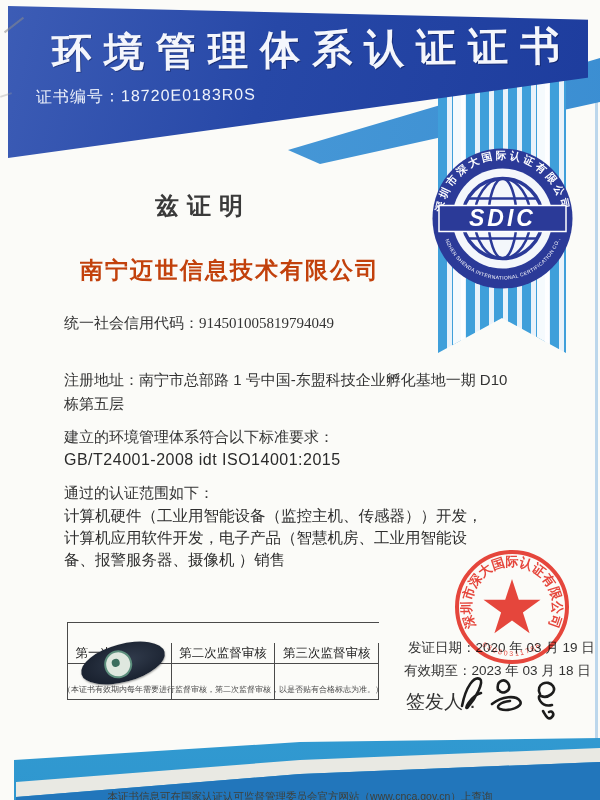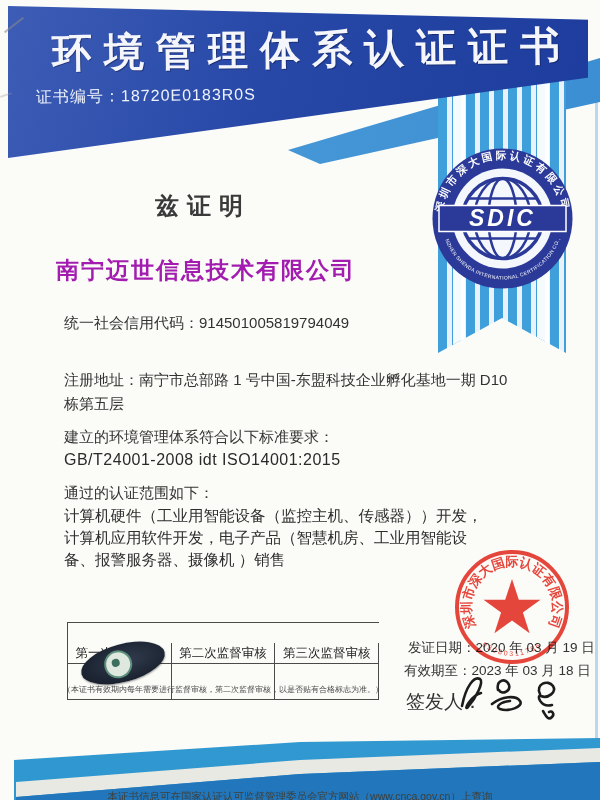--- a/index.html
+++ b/index.html
@@ -34,22 +34,22 @@
     left:438px;top:62px;width:128px;height:294px;z-index:2;
     background-image:
       linear-gradient(90deg,rgba(255,255,255,0) 0 15px,rgba(255,255,255,.95) 15px 27px,rgba(255,255,255,0) 27px 99px,rgba(255,255,255,.95) 99px 111px,rgba(255,255,255,0) 111px 128px),
       repeating-linear-gradient(90deg,#3f9fda 0 9px,#e9f2fa 9px 14px);
     clip-path:polygon(0 0,128px 0,128px 291px,64px 256px,0 291px);
     box-shadow:0 2px 4px rgba(0,0,40,.15);
   }
   .badge-svg{left:430px;top:146px;z-index:4;}
   
   .certify{left:155px;top:190px;font-size:24px;font-weight:600;color:#3a3a3a;letter-spacing:8px;z-index:5;}
-  .company{left:56px;top:255px;font-size:23px;font-weight:bold;color:#a21caf;letter-spacing:2px;z-index:5;}
-  .credit{left:64px;top:314px;font-size:15px;color:#333;z-index:5;}
+  .company{left:80px;top:255px;font-size:23px;font-weight:bold;color:#c2410c;letter-spacing:2px;z-index:5;}
+  .credit{left:64px;top:314px;font-size:15px;color:#333;z-index:5;font-family:Liberation Serif, serif;}
   .address{left:64px;top:368px;width:470px;font-size:15px;line-height:24px;color:#333;white-space:pre-line;z-index:5;}
   .std-intro{left:64px;top:428px;font-size:15px;color:#333;z-index:5;}
   .std-value{left:64px;top:451px;font-size:16px;color:#2a2a2a;letter-spacing:.5px;z-index:5;}
   .scope-intro{left:64px;top:484px;font-size:15px;color:#333;z-index:5;}
   .scope{left:64px;top:505px;width:440px;font-size:15.5px;line-height:22px;color:#2e2e2e;white-space:pre-line;z-index:5;}
   
   .audit-table{
     left:67px;top:622px;width:311px;z-index:5;
     display:grid;grid-template-columns:1fr 1fr 1fr;
     border-top:1px solid #4a4a4a;border-left:1px solid #4a4a4a;

